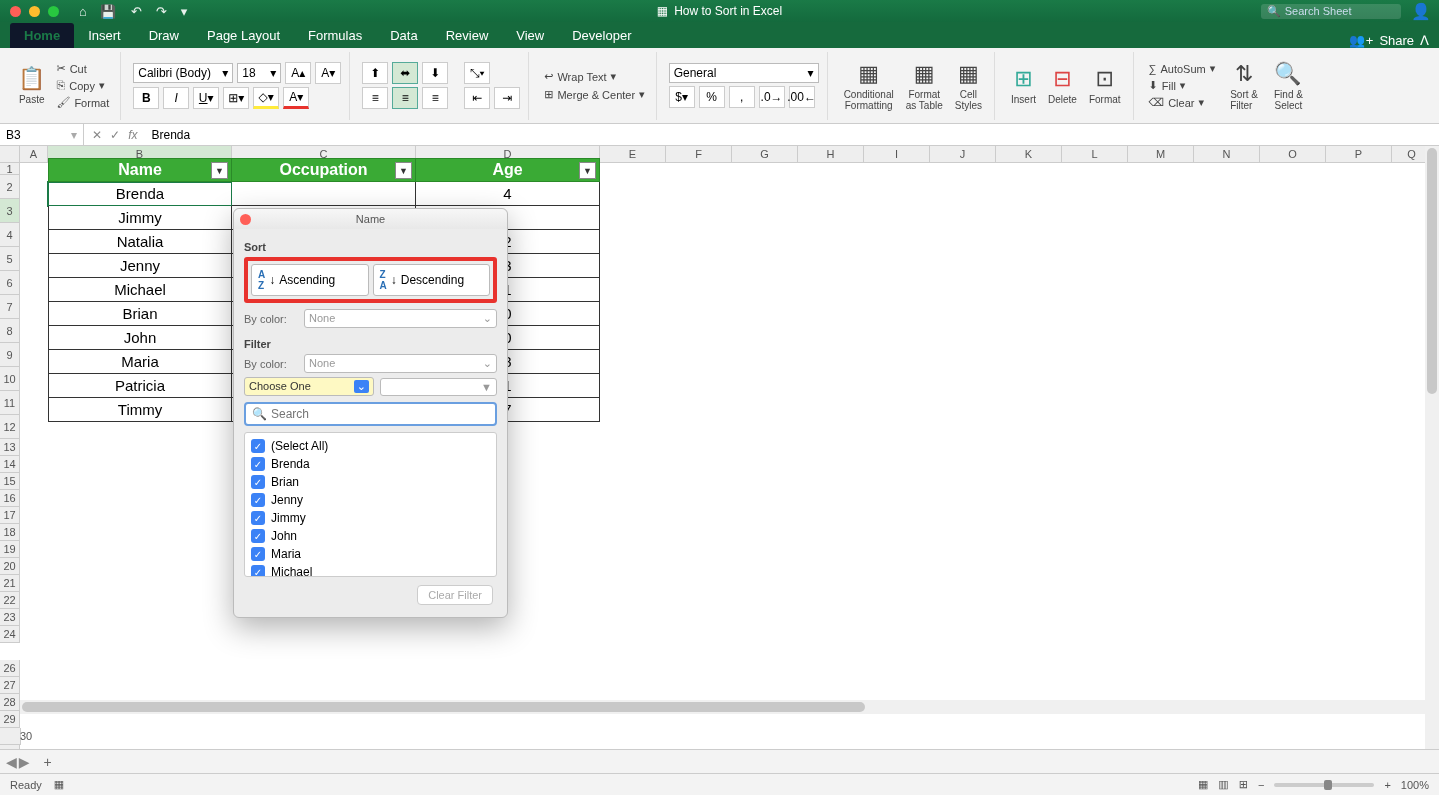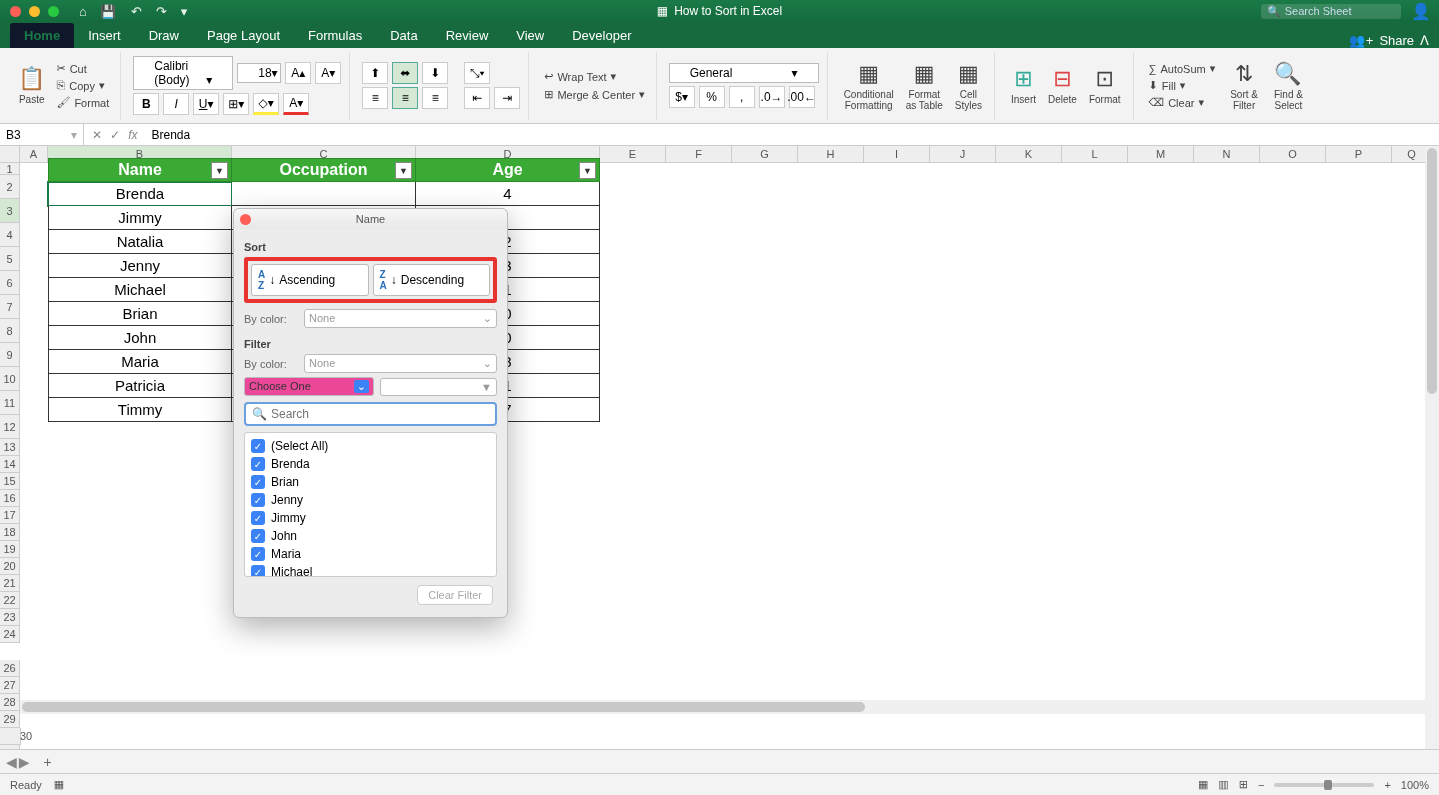--- a/index.html
+++ b/index.html
@@ -23,21 +23,21 @@
 .tab-right { position:absolute; right:10px; color:#fff; display:flex; align-items:center; gap:6px; font-size:13px; }
 
 
 .ribbon { height:76px; background:#f3f3f3; border-bottom:1px solid #ccc; display:flex; align-items:center; padding:4px 6px; gap:4px; }
 .rgroup { display:flex; flex-direction:column; height:68px; justify-content:center; border-right:1px solid #ddd; padding:0 8px; gap:3px; }
 .rgroup.noborder { border-right:none; }
 .rbtn-lg { display:flex; flex-direction:column; align-items:center; gap:2px; font-size:10px; color:#444; cursor:pointer; padding:2px 4px; }
 .rbtn-lg .ico { font-size:22px; }
 .rbtn-sm { display:flex; align-items:center; gap:4px; font-size:11px; color:#444; cursor:pointer; padding:1px 3px; }
 .rrow { display:flex; gap:4px; align-items:center; }
-.combo { background:#fff; border:1px solid #bbb; padding:2px 20px; font-size:12px; display:flex; align-items:flex-end; justify-content:space-between; }
+.combo { background:#fff; border:1px solid #bbb; padding:2px 4px; font-size:12px; display:flex; align-items:flex-end; justify-content:space-between; }
 .btnbox { width:26px; height:22px; border:1px solid #ccc; background:#fff; display:inline-flex; align-items:center; justify-content:center; font-size:12px; cursor:pointer; }
 .btnbox.sel { background:#d4e8d4; border-color:#5a9; }
 
 
 .fbar { height:22px; border-bottom:1px solid #ccc; display:flex; align-items:center; background:#fff; }
 .namebox { width:84px; border-right:1px solid #ccc; padding:0 6px; font-size:12px; display:flex; align-items:center; justify-content:space-between; height:100%; }
 .fx-icons { display:flex; gap:8px; padding:0 8px; color:#888; font-size:12px; }
 .formula-in { flex:1; padding:0 6px; font-size:12px; }
 
 
@@ -259,21 +259,21 @@
   </div>
   <div class="rgroup noborder">
     <div style="display:flex;gap:8px;align-items:center">
       <div style="display:flex;flex-direction:column;gap:2px">
         <div class="rbtn-sm">∑ <span>AutoSum</span> ▾</div>
         <div class="rbtn-sm">⬇ <span>Fill</span> ▾</div>
         <div class="rbtn-sm">⌫ <span>Clear</span> ▾</div>
       </div>
       <div class="rbtn-lg">
           <span class="ico">⇅</span>
-          <span style="white-space:pre-line;text-align:center">Sort &amp;
+          <span style="white-space:pre-line;text-align:left">Sort &amp;
 Filter</span>
         </div>
       <div class="rbtn-lg">
           <span class="ico">🔍</span>
           <span style="white-space:pre-line;text-align:center">Find &amp;
 Select</span>
         </div>
     </div>
   </div>
 </div>
@@ -445,21 +445,21 @@
     </div>
     <div class="pop-h" style="margin-top:10px">Filter</div>
     <div class="pop-row">
       <span class="pop-lbl">By color:</span>
       <div class="pop-sel">
           <span>None</span>
           <span>⌄</span>
         </div>
     </div>
     <div class="pop-row">
-      <div class="pop-sel" style="background:#ec4899;color:#333;flex:0 0 130px">
+      <div class="pop-sel" style="background:#fef9c3;color:#333;flex:0 0 130px">
           <span>Choose One</span>
           <span style="background:#3b82f6;color:#fff;padding:0 3px;border-radius:2px">⌄</span>
         </div>
       <div class="pop-sel" style="flex:1">
           <span></span>
           <span>▼</span>
         </div>
     </div>
     <div class="pop-search">
       <span style="color:#888">🔍</span>

